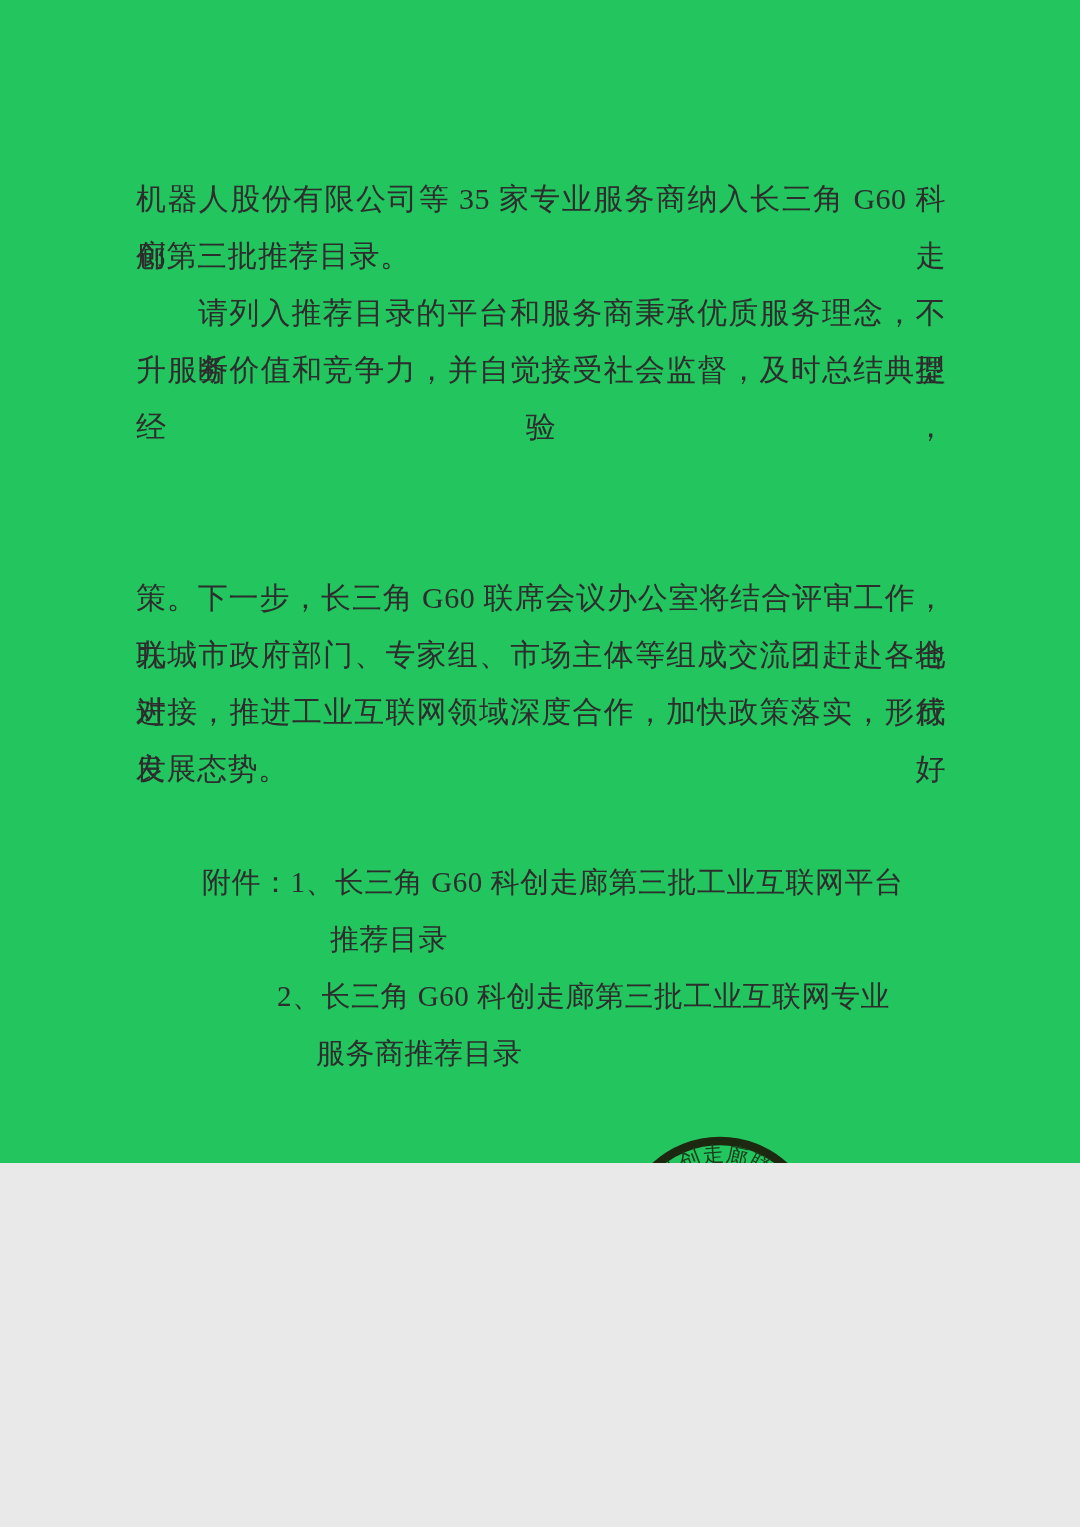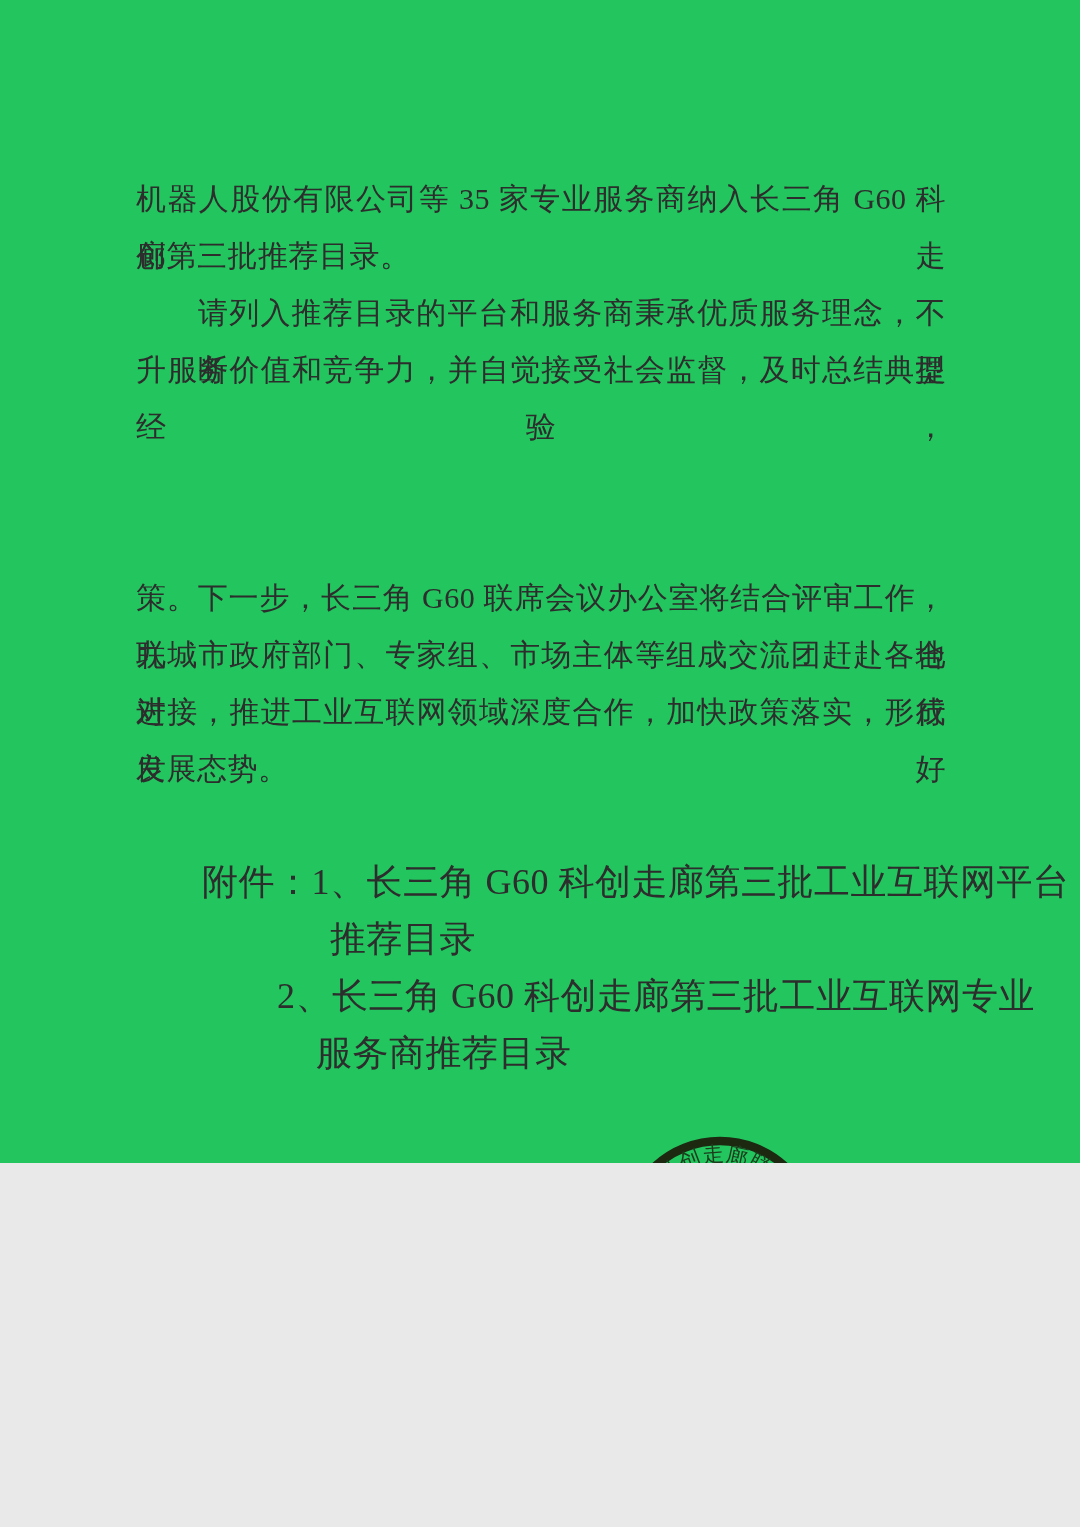--- a/index.html
+++ b/index.html
@@ -29,21 +29,21 @@
     text-align: justify;
     text-align-last: justify;
     text-justify: inter-character;
   }
   .bline.indent { padding-left: 62px; width: 748px; }
   
   .aline {
     position: absolute;
     height: 57px;
     line-height: 57px;
-    font-size: 36px;
+    font-size: 29px;
     letter-spacing: 0.5px;
     white-space: nowrap;
     color: #2d2d2d;
   }
   
   .sig {
     position: absolute;
     left: 478px;
     top: 1196px;
     height: 57px;

